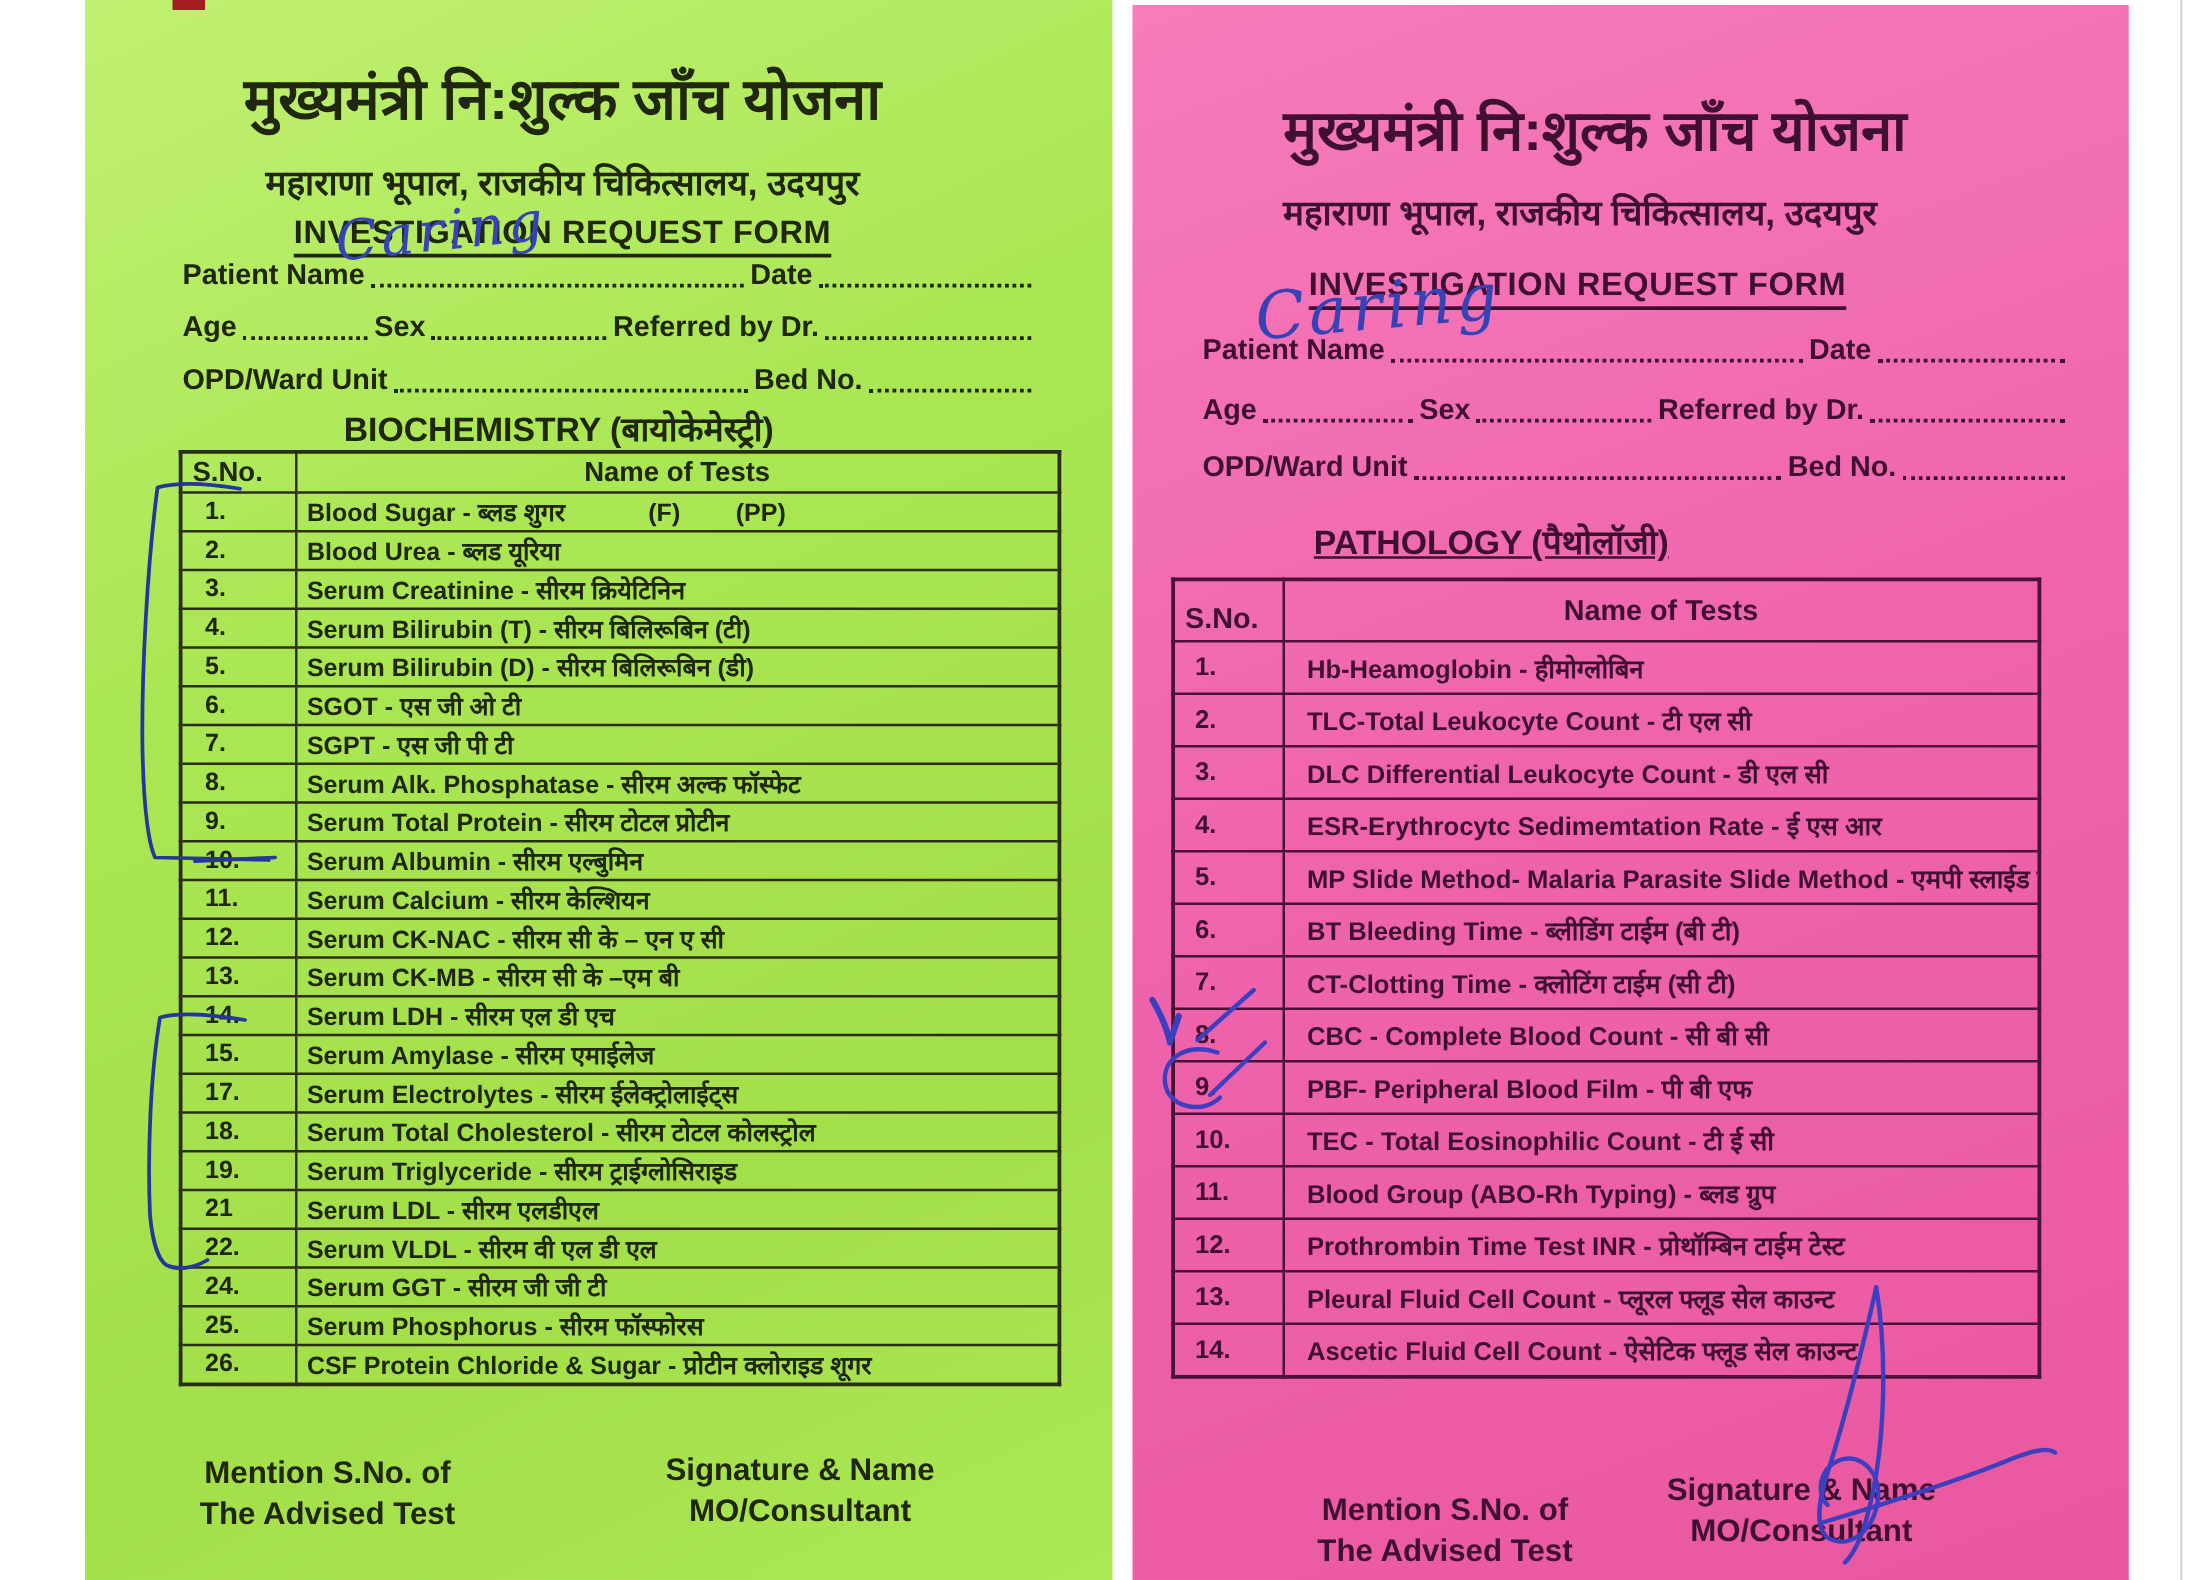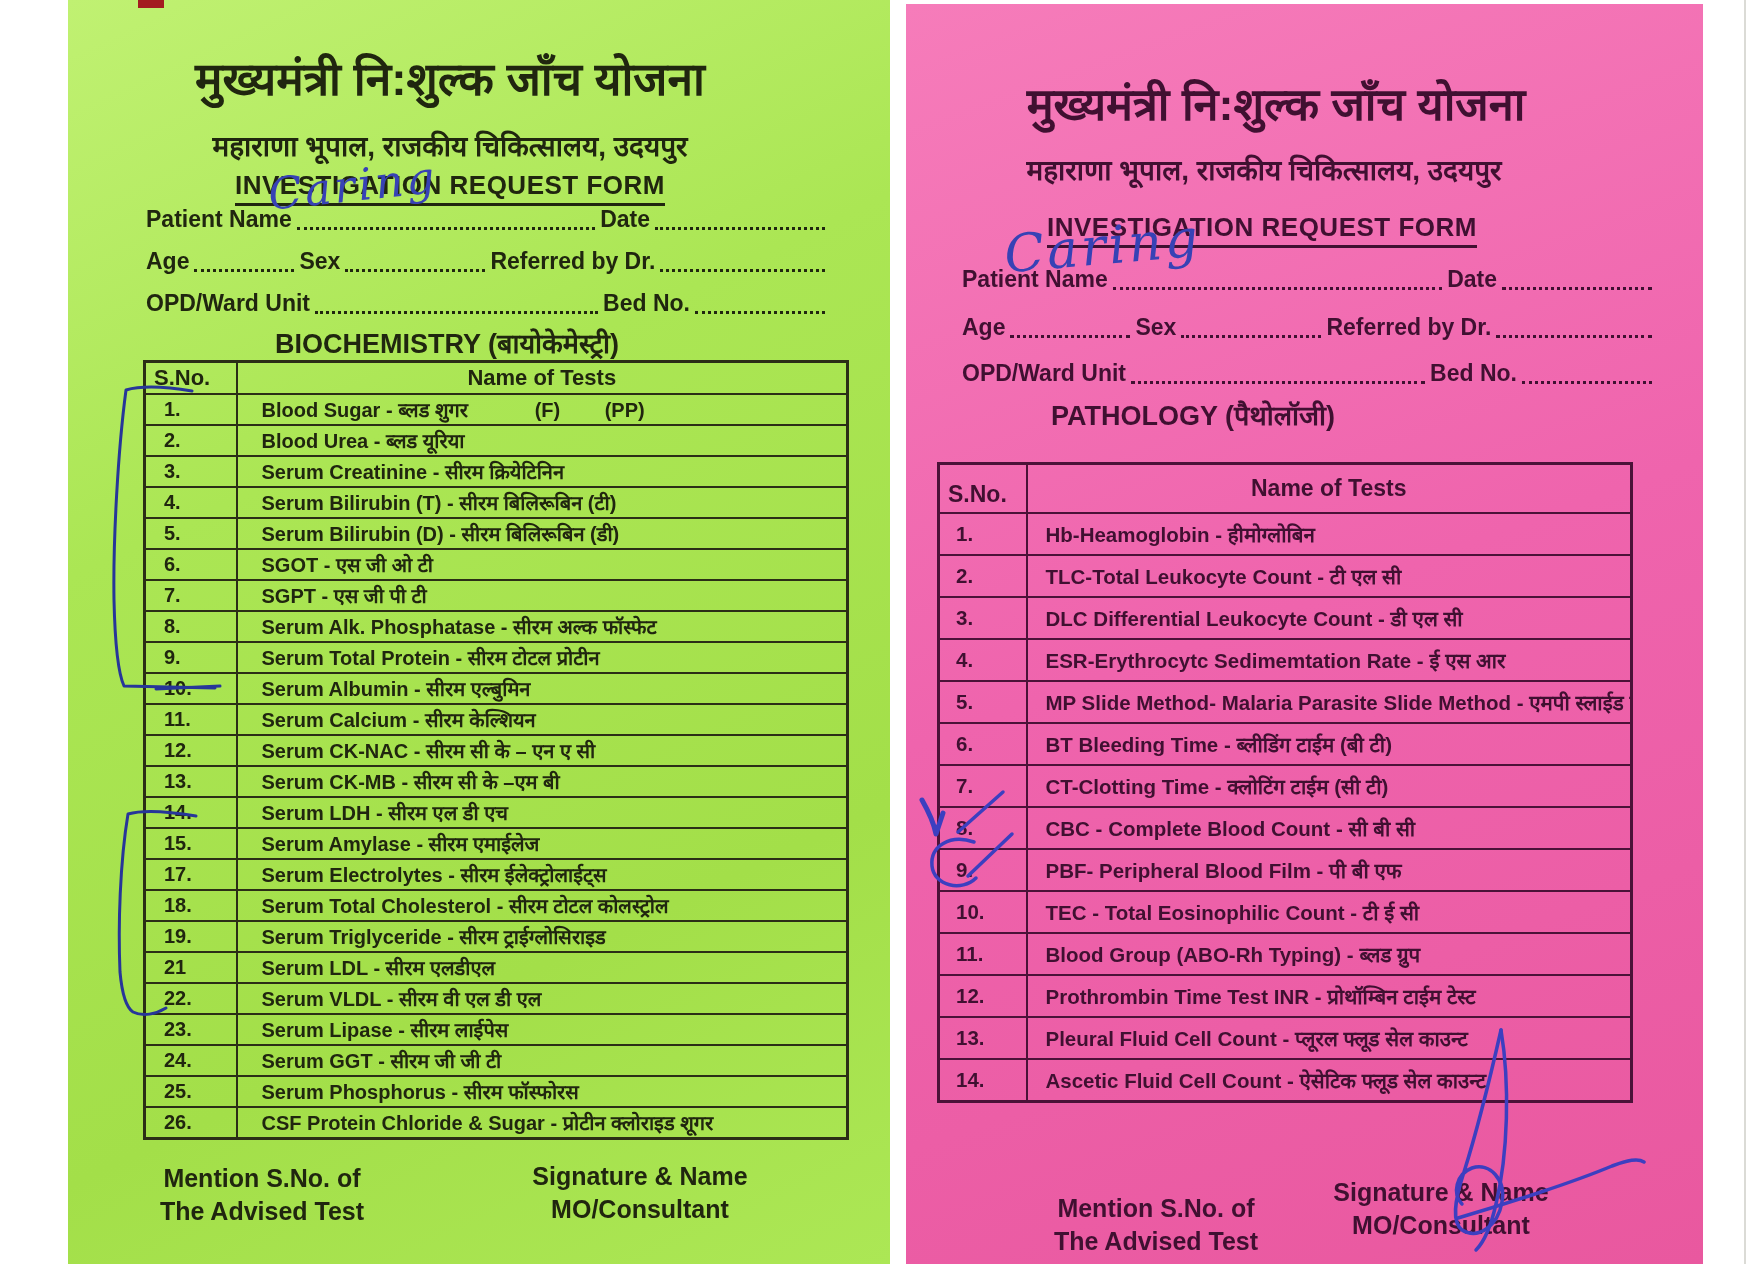--- a/index.html
+++ b/index.html
@@ -33,21 +33,21 @@
   .dots.w140{flex:0 0 140px}.dots.w150{flex:0 0 150px}.dots.w170{flex:0 0 170px}
 
   table{border-collapse:collapse;position:absolute;table-layout:fixed;}
   th,td{overflow:hidden;white-space:nowrap;}
   #g-table{left:75px;top:360px;width:706px;border:3px solid #2b2e16;}
   #g-table th,#g-table td{border:2px solid #2b2e16;}
   #g-table th{height:28px;font-size:22px;}
   #g-table td{height:27px;font-weight:bold;font-size:20px;}
   #g-table .sno-col{width:92px;}
   #g-table td.sno{padding-left:18px;text-align:left;}
-  #g-table td.tname{padding-left:24px;}
+  #g-table td.tname{padding-left:8px;}
   #g-table th.sno-h{text-align:left;padding-left:8px;}
 
   #p-table{left:31px;top:458px;width:696px;border:3px solid #4b1238;}
   #p-table th,#p-table td{border:2.5px solid #4b1238;}
   #p-table th{height:42px;font-size:23px;}
   #p-table td{height:38px;font-weight:bold;font-size:20.5px;}
   #p-table .sno-col{width:88px;}
   #p-table td.sno{padding-left:16px;text-align:left;}
   #p-table td.tname{padding-left:18px;}
   #p-table th.sno-h{text-align:left;padding-left:8px;vertical-align:bottom;padding-bottom:4px;}
@@ -189,24 +189,20 @@
           </tr>
           <tr>
             <td class="sno">21</td>
             <td class="tname">Serum LDL - सीरम एलडीएल</td>
           </tr>
           <tr>
             <td class="sno">22.</td>
             <td class="tname">Serum VLDL - सीरम वी एल डी एल</td>
           </tr>
           <tr>
-            <td class="sno">23.</td>
-            <td class="tname">Serum Lipase - सीरम लाईपेस</td>
-          </tr>
-          <tr>
             <td class="sno">24.</td>
             <td class="tname">Serum GGT - सीरम जी जी टी</td>
           </tr>
           <tr>
             <td class="sno">25.</td>
             <td class="tname">Serum Phosphorus - सीरम फॉस्फोरस</td>
           </tr>
           <tr>
             <td class="sno">26.</td>
             <td class="tname">CSF Protein Chloride &amp; Sugar - प्रोटीन क्लोराइड शूगर</td>
@@ -251,21 +247,21 @@
       <span class="lbl">Referred by Dr.</span>
       <span class="dots"></span>
     </div>
     <div class="fieldrow" style="top:356px;left:56px;right:46px;">
       <span class="lbl">OPD/Ward Unit</span>
       <span class="dots"></span>
       <span class="lbl">Bed No.</span>
       <span class="dots w130"></span>
     </div>
 
-    <div class="ctr section-title" style="top:392px;left:0;right:223px;">PATHOLOGY (पैथोलॉजी)</div>
+    <div class="ctr section-title" style="top:410px;left:0;right:223px;text-decoration:underline;">PATHOLOGY (पैथोलॉजी)</div>
 
     <table id="p-table">
       <colgroup>
           <col class="sno-col">
           <col>
         </colgroup>
       <thead>
         <tr>
           <th class="sno-h">S.No.</th>
           <th>Name of Tests</th>

